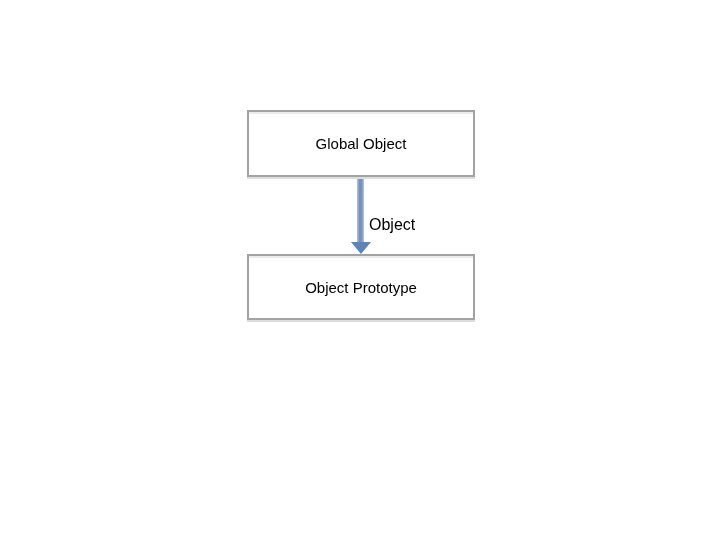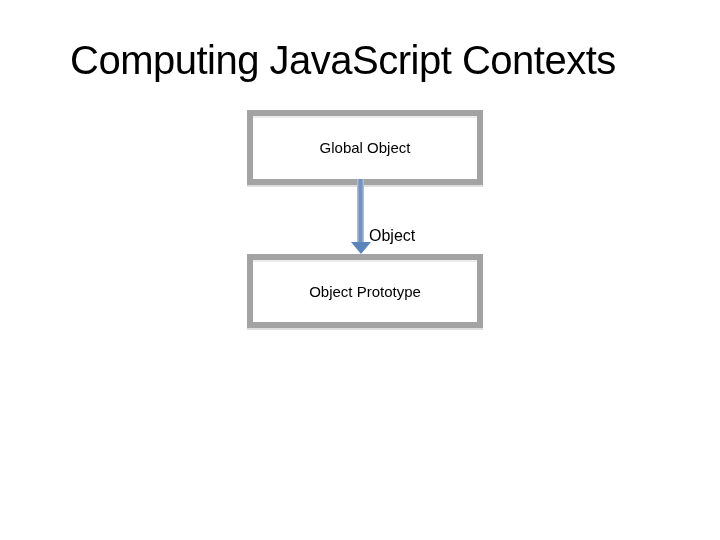--- a/index.html
+++ b/index.html
@@ -24,21 +24,21 @@
     font-weight: 400;
     letter-spacing: -0.5px;
     line-height: 48px;
     color: #000000;
     white-space: nowrap;
   }
   .node {
     position: absolute;
     left: 247px;
     width: 224px;
-    border: 6px solid #a3a3a3;
+    border: 2px solid #a3a3a3;
     background: #ffffff;
     box-shadow: 0 2px 0 #dedede, inset 0 2px 0 #ececec;
     display: flex;
     align-items: center;
     justify-content: center;
     font-size: 15px;
     color: #000000;
   }
   .node-global { top: 110px; height: 63px; }
   .node-proto  { top: 254px; height: 62px; justify-content: center; }
@@ -56,32 +56,31 @@
     top: 242px;
     width: 0;
     height: 0;
     border-left: 10px solid transparent;
     border-right: 10px solid transparent;
     border-top: 12px solid #5b84ba;
   }
   .edge-label {
     position: absolute;
     left: 369px;
-    top: 227px;
+    top: 216px;
     font-size: 16px;
     color: #000000;
     white-space: nowrap;
   }
 </style>
 </head>
 <body>
 
 <div class="slide">
 
-  <h1 class="title">Computing JavaScript Contexts</h1>
 
   <div class="node node-global">
     <span>Global Object</span>
   </div>
 
   <div class="arrow-shaft"></div>
   <div class="arrow-head"></div>
 
   <div class="edge-label">Object</div>
 

